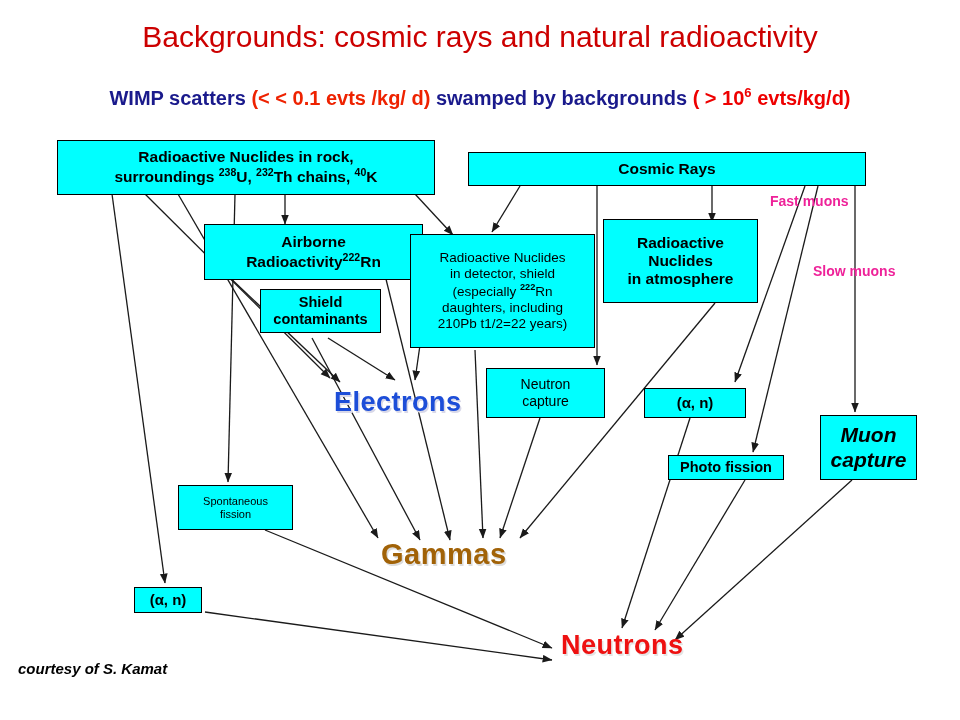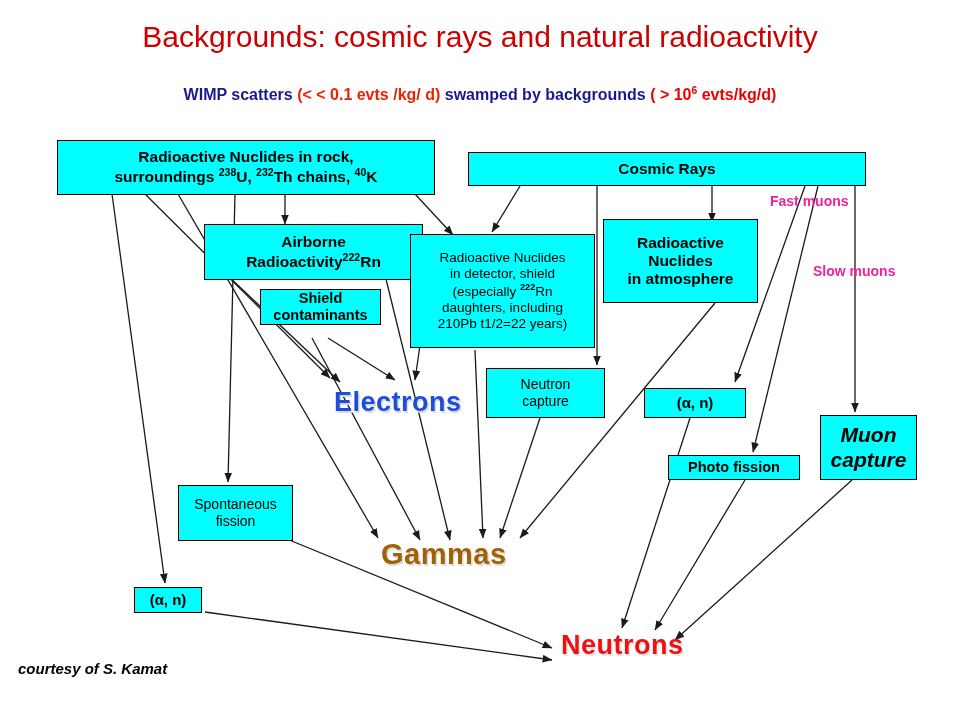--- a/index.html
+++ b/index.html
@@ -30,21 +30,21 @@
     font-size: 30px;
     font-weight: normal;
     letter-spacing: 0px;
     white-space: nowrap;
   }
   .subtitle {
     position: absolute;
     left: 0; top: 85px;
     width: 960px;
     text-align: center;
-    font-size: 16px;
+    font-size: 20px;
     font-weight: bold;
     color: #1a1a8c;
     white-space: nowrap;
   }
   .subtitle .red { color: #ee2200; }
   .subtitle .red2 { color: #ee0000; }
   .subtitle sup { font-size: 0.65em; vertical-align: super; }
 
   .box {
     position: absolute;
@@ -184,21 +184,21 @@
     <span>Cosmic Rays</span>
   </div>
 
   <div class="box b" style="left:204px; top:224px; width:219px; height:56px; font-size:15.5px;">
     <div>
       <div>Airborne</div>
       <div><span>Radioactivity</span><sup>222</sup><span>Rn</span></div>
     </div>
   </div>
 
-  <div class="box b" style="left:260px; top:289px; width:121px; height:36px; font-size:14.5px;">
+  <div class="box b" style="left:260px; top:289px; width:121px; height:44px; font-size:14.5px;">
     <div>
       <div>Shield</div>
       <div>contaminants</div>
     </div>
   </div>
 
   <div class="box" style="left:410px; top:234px; width:185px; height:114px; font-size:13.5px;">
     <div>
       <div>Radioactive Nuclides</div>
       <div>in detector, shield</div>
@@ -220,32 +220,32 @@
     <div>
       <div>Neutron</div>
       <div>capture</div>
     </div>
   </div>
 
   <div class="box b" style="left:644px; top:388px; width:102px; height:30px; font-size:15px;">
     <span><span>(</span><span>α</span><span>, n)</span></span>
   </div>
 
-  <div class="box b" style="left:668px; top:455px; width:132px; height:25px; font-size:14.5px;">
+  <div class="box b" style="left:668px; top:455px; width:116px; height:25px; font-size:14.5px;">
     <span>Photo fission</span>
   </div>
 
   <div class="box b" style="left:820px; top:415px; width:97px; height:65px; font-size:21px;font-style:italic;">
     <div>
       <div>Muon</div>
       <div>capture</div>
     </div>
   </div>
 
-  <div class="box" style="left:178px; top:485px; width:115px; height:56px; font-size:14px;">
+  <div class="box" style="left:178px; top:485px; width:115px; height:45px; font-size:11px;">
     <div>
       <div>Spontaneous</div>
       <div>fission</div>
     </div>
   </div>
 
   <div class="box b" style="left:134px; top:587px; width:68px; height:26px; font-size:15px;">
     <span><span>(</span><span>α</span><span>, n)</span></span>
   </div>
 

